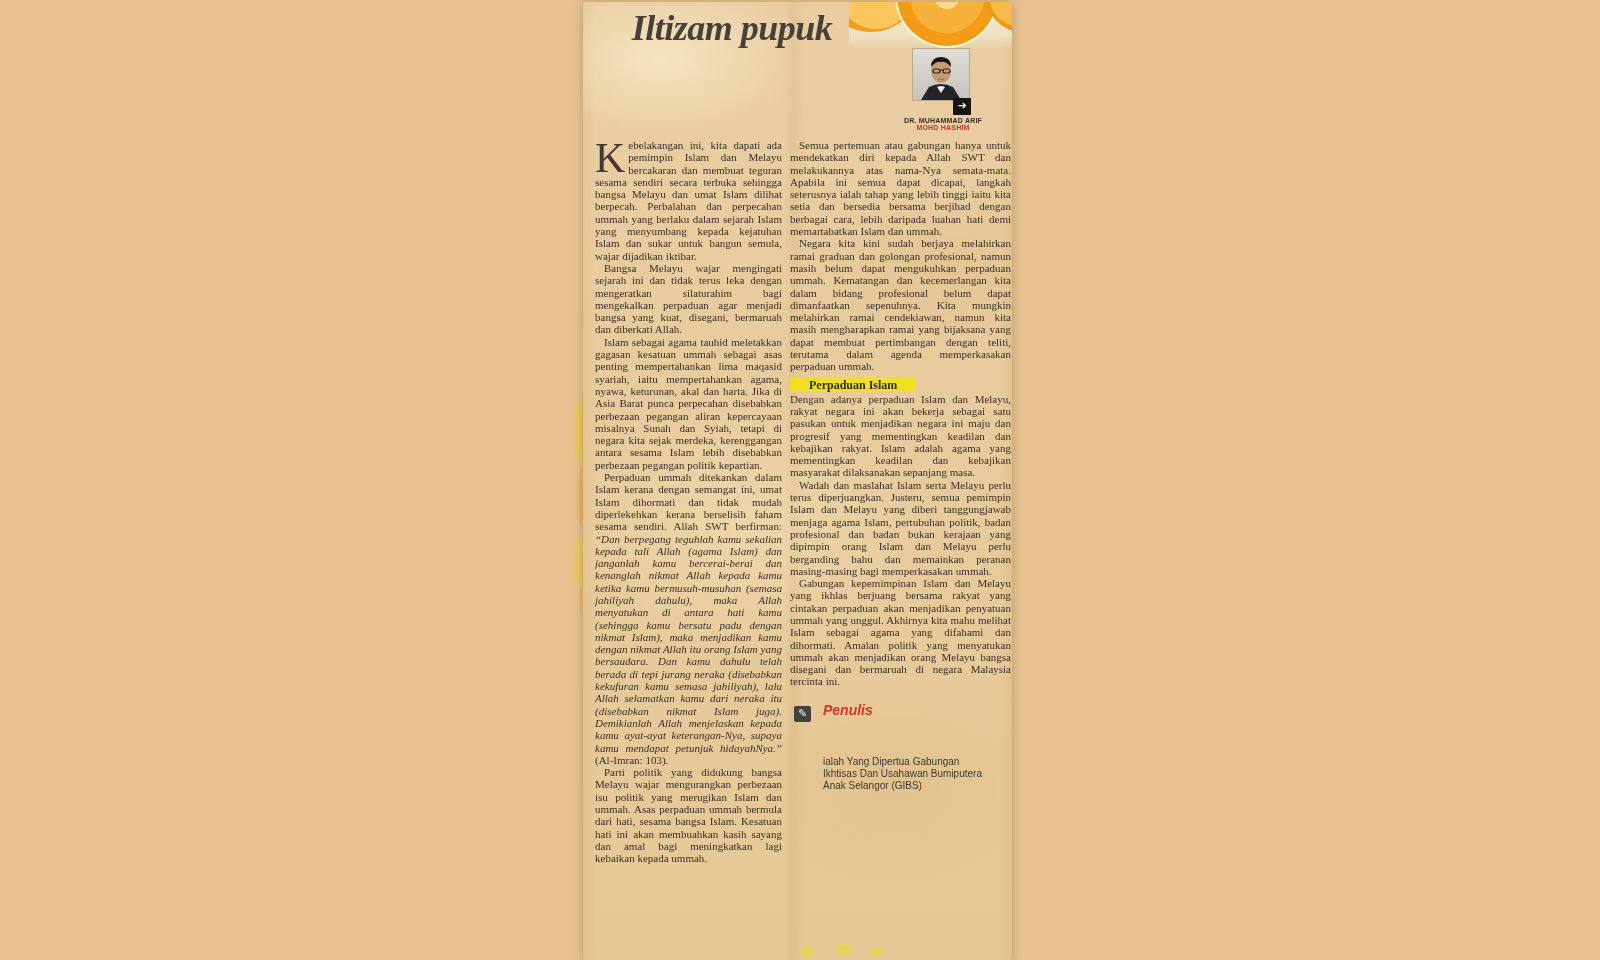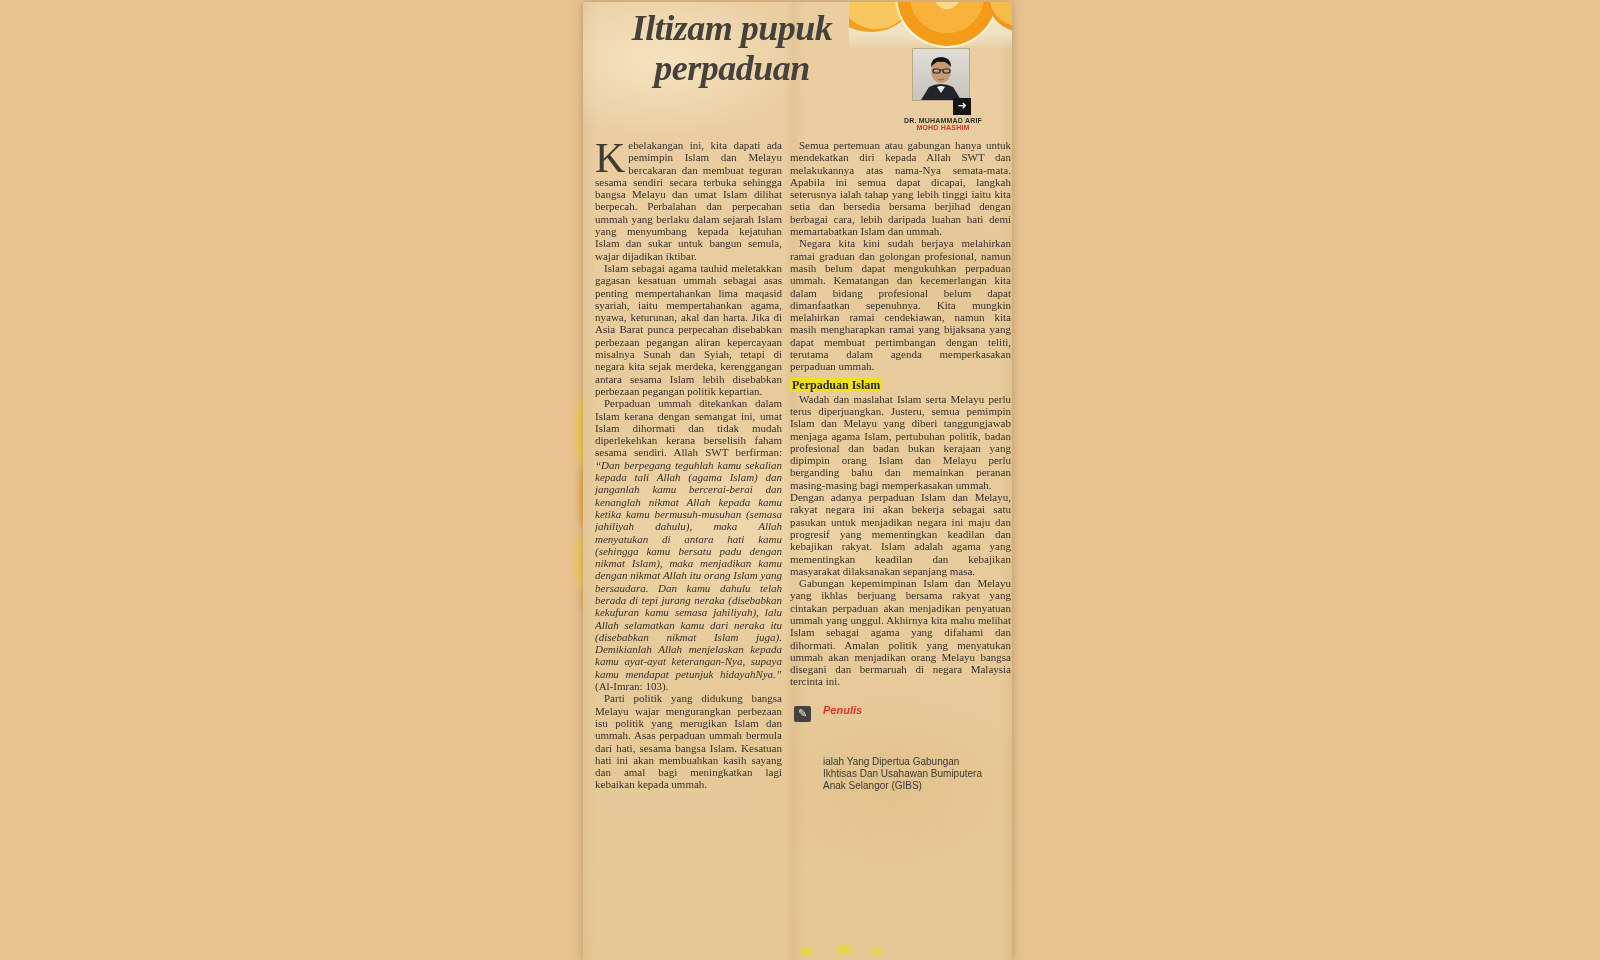--- a/index.html
+++ b/index.html
@@ -62,29 +62,29 @@
   .para{margin:0;text-indent:9px;}
   .para.flush{text-indent:0;}
   .para i{font-style:italic;}
   .dropcap{
     float:left;font-size:42px;line-height:34px;padding:2px 3px 0 0;
     color:#403b33;font-weight:400;
   }
   .subhead{
     margin:6px 0 1px 0;font-size:12px;line-height:13px;font-weight:bold;color:#2f2b24;
   }
-  .subhead span{background:#f0df22;padding:0 2px;font-family:Liberation Serif, serif;}
+  .subhead span{background:#f0df22;padding:0 19px;font-family:Liberation Serif, serif;}
   
   .footer{margin-top:16px;display:flex;text-align:left;}
   .pencil-icon{
     flex:0 0 17px;width:17px;height:16px;background:#44423e;border-radius:2px;margin:2px 12px 0 4px;
     color:#efece4;font-family:"DejaVu Sans",sans-serif;font-size:11px;line-height:15px;text-align:center;
   }
   .footer-texts{font-family:"Liberation Sans",sans-serif;width:165px;}
-  .penulis{color:#d8362a;font-weight:bold;font-size:11px;line-height:12px;font-style:italic;}
+  .penulis{color:#d8362a;font-weight:bold;font-size:14px;line-height:12px;font-style:italic;}
   .penulis-text{color:#3c3933;font-size:10px;line-height:12px;margin-top:40px;}
   
   .smudge{position:absolute;filter:blur(2px);border-radius:45%;}
   .dot{position:absolute;filter:blur(1px);border-radius:50%;}
 </style>
 </head>
 <body>
 
 <div class="smudge" style="left:575px;top:396px;width:15px;height:72px;background:#f6d035;opacity:.55;"></div>
 <div class="smudge" style="left:578px;top:466px;width:12px;height:62px;background:#ef9d2e;opacity:.5;"></div>
@@ -95,21 +95,20 @@
 
   <div class="orange-photo">
     <div class="bg"></div>
     <div class="slice left"></div>
     <div class="slice main"></div>
     <div class="slice right"></div>
   </div>
 
   <div class="headline">
     <div>Iltizam pupuk</div>
-    <div>perpaduan</div>
   </div>
 
   <div class="author-photo">
     <svg width="56" height="51" viewBox="0 0 56 51">
       <rect width="56" height="51" fill="#d7d4ce"></rect>
       <rect width="56" height="51" fill="url(#gbg)"></rect>
       <defs>
         <linearGradient id="gbg" x1="0" y1="0" x2="0" y2="1">
           <stop offset="0" stop-color="#e0ddd7"></stop>
             <stop offset="1" stop-color="#c6c3bc"></stop>
@@ -126,34 +125,35 @@
     </svg>
   </div>
   <div class="author-arrow">➜</div>
   <div class="author-caption">
     <div class="n1">DR. MUHAMMAD ARIF</div>
     <div class="n2">MOHD HASHIM</div>
   </div>
 
   <div class="col col-left">
       <p class="para flush"><span class="dropcap">K</span>ebelakangan ini, kita dapati ada pemimpin Islam dan Melayu bercakaran dan membuat teguran sesama sendiri secara terbuka sehingga bangsa Melayu dan umat Islam dilihat berpecah. Perbalahan dan perpecahan ummah yang berlaku dalam sejarah Islam yang menyumbang kepada kejatuhan Islam dan sukar untuk bangun semula, wajar dijadikan iktibar.</p>
+      <p class="para">Bangsa Melayu wajar mengingati sejarah ini dan tidak terus leka dengan mengeratkan silaturahim bagi mengekalkan perpaduan agar menjadi bangsa yang kuat, disegani, bermaruah dan diberkati Allah.</p>
       <p class="para">Islam sebagai agama tauhid meletakkan gagasan kesatuan ummah sebagai asas penting mempertahankan lima maqasid syariah, iaitu mempertahankan agama, nyawa, keturunan, akal dan harta. Jika di Asia Barat punca perpecahan disebabkan perbezaan pegangan aliran kepercayaan misalnya Sunah dan Syiah, tetapi di negara kita sejak merdeka, kerenggangan antara sesama Islam lebih disebabkan perbezaan pegangan politik kepartian.</p>
       <p class="para">Perpaduan ummah ditekankan dalam Islam kerana dengan semangat ini, umat Islam dihormati dan tidak mudah diperlekehkan kerana berselisih faham sesama sendiri. Allah SWT berfirman: <i>“Dan berpegang teguhlah kamu sekalian kepada tali Allah (agama Islam) dan janganlah kamu bercerai-berai dan kenanglah nikmat Allah kepada kamu ketika kamu bermusuh-musuhan (semasa jahiliyah dahulu), maka Allah menyatukan di antara hati kamu (sehingga kamu bersatu padu dengan nikmat Islam), maka menjadikan kamu dengan nikmat Allah itu orang Islam yang bersaudara. Dan kamu dahulu telah berada di tepi jurang neraka (disebabkan kekufuran kamu semasa jahiliyah), lalu Allah selamatkan kamu dari neraka itu (disebabkan nikmat Islam juga). Demikianlah Allah menjelaskan kepada kamu ayat-ayat keterangan-Nya, supaya kamu mendapat petunjuk hidayahNya.”</i> (Al-Imran: 103).</p>
       <p class="para">Parti politik yang didukung bangsa Melayu wajar mengurangkan perbezaan isu politik yang merugikan Islam dan ummah. Asas perpaduan ummah bermula dari hati, sesama bangsa Islam. Kesatuan hati ini akan membuahkan kasih sayang dan amal bagi meningkatkan lagi kebaikan kepada ummah.</p>
     </div>
 
   <div class="col col-right">
     <div>
         <p class="para">Semua pertemuan atau gabungan hanya untuk mendekatkan diri kepada Allah SWT dan melakukannya atas nama-Nya semata-mata. Apabila ini semua dapat dicapai, langkah seterusnya ialah tahap yang lebih tinggi iaitu kita setia dan bersedia bersama berjihad dengan berbagai cara, lebih daripada luahan hati demi memartabatkan Islam dan ummah.</p>
         <p class="para">Negara kita kini sudah berjaya melahirkan ramai graduan dan golongan profesional, namun masih belum dapat mengukuhkan perpaduan ummah. Kematangan dan kecemerlangan kita dalam bidang profesional belum dapat dimanfaatkan sepenuhnya. Kita mungkin melahirkan ramai cendekiawan, namun kita masih mengharapkan ramai yang bijaksana yang dapat membuat pertimbangan dengan teliti, terutama dalam agenda memperkasakan perpaduan ummah.</p>
       </div>
     <h3 class="subhead"><span>Perpaduan Islam</span></h3>
     <div>
+        <p class="para flush">Dengan adanya perpaduan Islam dan Melayu, rakyat negara ini akan bekerja sebagai satu pasukan untuk menjadikan negara ini maju dan progresif yang mementingkan keadilan dan kebajikan rakyat. Islam adalah agama yang mementingkan keadilan dan kebajikan masyarakat dilaksanakan sepanjang masa.</p>
         <p class="para">Wadah dan maslahat Islam serta Melayu perlu terus diperjuangkan. Justeru, semua pemimpin Islam dan Melayu yang diberi tanggungjawab menjaga agama Islam, pertubuhan politik, badan profesional dan badan bukan kerajaan yang dipimpin orang Islam dan Melayu perlu berganding bahu dan memainkan peranan masing-masing bagi memperkasakan ummah.</p>
-        <p class="para flush">Dengan adanya perpaduan Islam dan Melayu, rakyat negara ini akan bekerja sebagai satu pasukan untuk menjadikan negara ini maju dan progresif yang mementingkan keadilan dan kebajikan rakyat. Islam adalah agama yang mementingkan keadilan dan kebajikan masyarakat dilaksanakan sepanjang masa.</p>
         <p class="para">Gabungan kepemimpinan Islam dan Melayu yang ikhlas berjuang bersama rakyat yang cintakan perpaduan akan menjadikan penyatuan ummah yang unggul. Akhirnya kita mahu melihat Islam sebagai agama yang difahami dan dihormati. Amalan politik yang menyatukan ummah akan menjadikan orang Melayu bangsa disegani dan bermaruah di negara Malaysia tercinta ini.</p>
       </div>
 
     <div class="footer">
       <div class="pencil-icon">✎</div>
       <div class="footer-texts">
         <div class="penulis">Penulis</div>
         <div class="penulis-text">ialah Yang Dipertua Gabungan Ikhtisas Dan Usahawan Bumiputera Anak Selangor (GIBS)</div>
       </div>
     </div>

